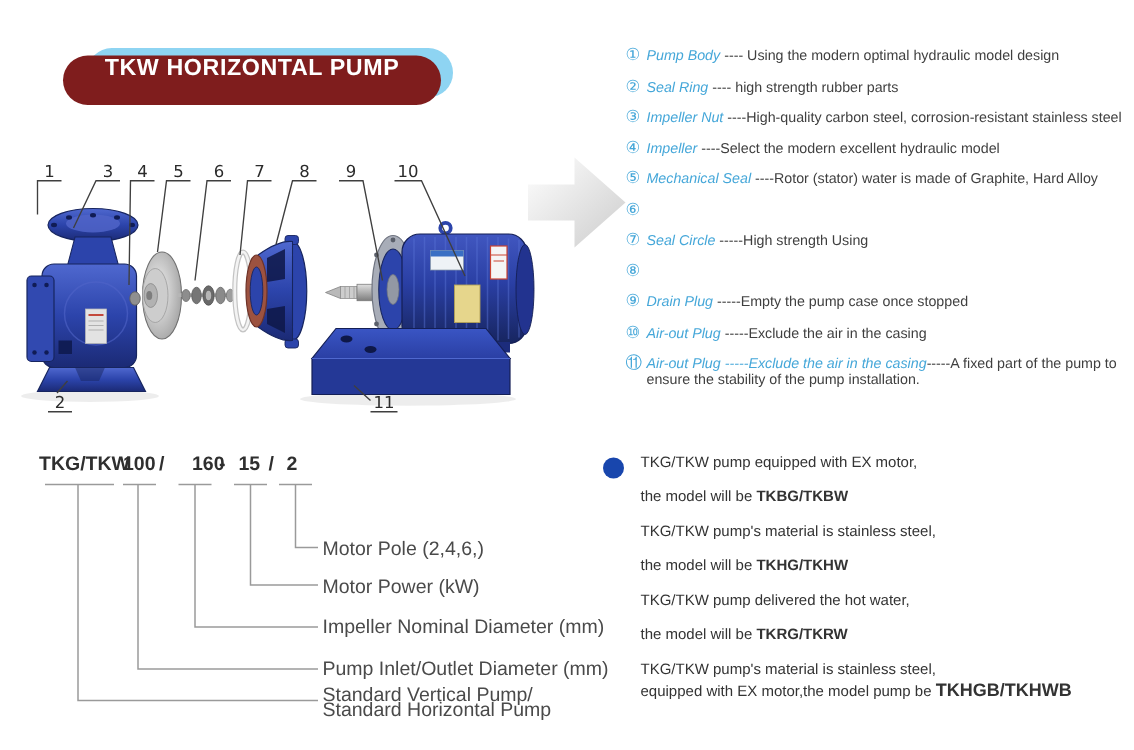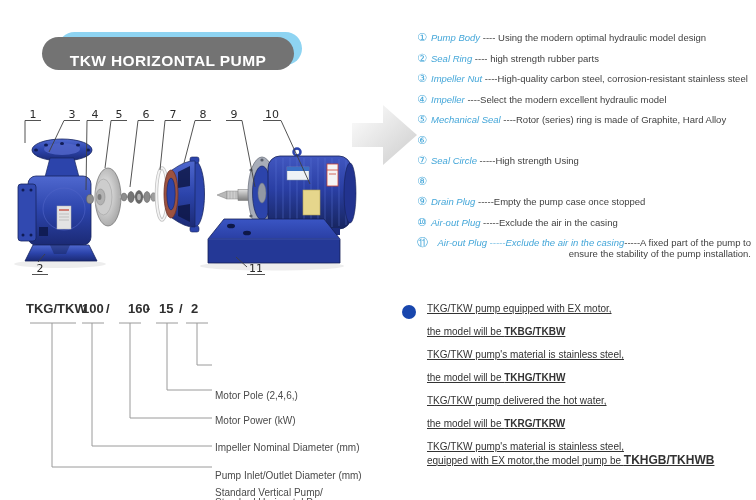--- a/index.html
+++ b/index.html
@@ -4,42 +4,42 @@
 <style>
   html,body{margin:0;padding:0;background:#ffffff;}
   .page{position:relative;width:756px;height:500px;background:#ffffff;overflow:hidden;
         font-family:"Liberation Sans","DejaVu Sans",sans-serif;}
   .overlay{position:absolute;left:0;top:0;pointer-events:none;z-index:1;}
   svg text{font-family:"DejaVu Sans","Liberation Sans",sans-serif;}
 
   
   .banner-shadow{position:absolute;left:58px;top:32px;width:244px;height:33px;
         background:#8ed4f2;border-radius:17px;z-index:1;}
-  .banner{position:absolute;left:42px;top:37px;width:252px;height:33px;background:#737373;
-        border-radius:17px;display:flex;align-items:flex-end;justify-content:center;z-index:2;}
+  .banner{position:absolute;left:42px;top:37px;width:252px;height:33px;background:#7f1d1d;
+        border-radius:17px;display:flex;align-items:flex-start;justify-content:center;z-index:2;}
   .banner span{color:#ffffff;font-weight:bold;font-size:15.5px;letter-spacing:.4px;}
 
   
   .parts{position:absolute;left:417px;top:32px;width:340px;z-index:2;}
   .prow{display:flex;align-items:flex-start;margin-bottom:9.5px;font-size:9.5px;
         line-height:11px;color:#3f3f3f;}
   .pnum{color:#45a7d9;font-size:11px;line-height:11px;flex:0 0 14px;width:14px;}
   .ptext{white-space:nowrap;}
   .pname,.pblue{color:#45a7d9;font-style:italic;}
-  .prow.wrap .ptext{white-space:normal;width:320px;text-align:right;}
+  .prow.wrap .ptext{white-space:normal;width:320px;}
 
   
   .mseg{position:absolute;top:301px;font-size:13px;font-weight:bold;color:#2f2f2f;z-index:2;}
-  .mlabel{position:absolute;font-size:10px;color:#4a4a4a;line-height:10px;z-index:2;margin-top:30px;}
+  .mlabel{position:absolute;font-size:13px;color:#4a4a4a;line-height:10px;z-index:2;}
 
   
   .bullet{position:absolute;left:402px;top:305px;width:14px;height:14px;border-radius:50%;
         background:#1846ad;z-index:2;}
   .notes{position:absolute;left:427px;top:303px;width:326px;z-index:2;}
-  .nline{font-size:10px;line-height:11px;color:#333333;margin-bottom:12px;text-decoration:underline;}
+  .nline{font-size:10px;line-height:11px;color:#333333;margin-bottom:12px;}
   .nmodel{font-weight:bold;}
   .nline.tight{margin-bottom:3px;}
   .nline.big .nmodel{font-size:12px;}
 </style>
 </head>
 <body>
 
 <div class="page">
 
   <svg class="overlay" width="756" height="500" viewBox="0 0 756 500">
@@ -227,21 +227,21 @@
     <div class="prow">
       <span class="pnum">③</span>
       <span class="ptext"><span class="pname">Impeller Nut</span><span class="pdesc"> ----High-quality carbon steel, corrosion-resistant stainless steel</span></span>
     </div>
     <div class="prow">
       <span class="pnum">④</span>
       <span class="ptext"><span class="pname">Impeller</span><span class="pdesc"> ----Select the modern excellent hydraulic model</span></span>
     </div>
     <div class="prow">
       <span class="pnum">⑤</span>
-      <span class="ptext"><span class="pname">Mechanical Seal</span><span class="pdesc"> ----Rotor (series) ring is made of Graphite, Hard Alloy</span></span>
+      <span class="ptext"><span class="pname">Mechanical Seal</span><span class="pdesc"> ----Rotor (stator) water is made of Graphite, Hard Alloy</span></span>
     </div>
     <div class="prow">
       <span class="pnum">⑥</span>
     </div>
     <div class="prow">
       <span class="pnum">⑦</span>
       <span class="ptext"><span class="pname">Seal Circle</span><span class="pdesc"> -----High strength Using</span></span>
     </div>
     <div class="prow">
       <span class="pnum">⑧</span>

